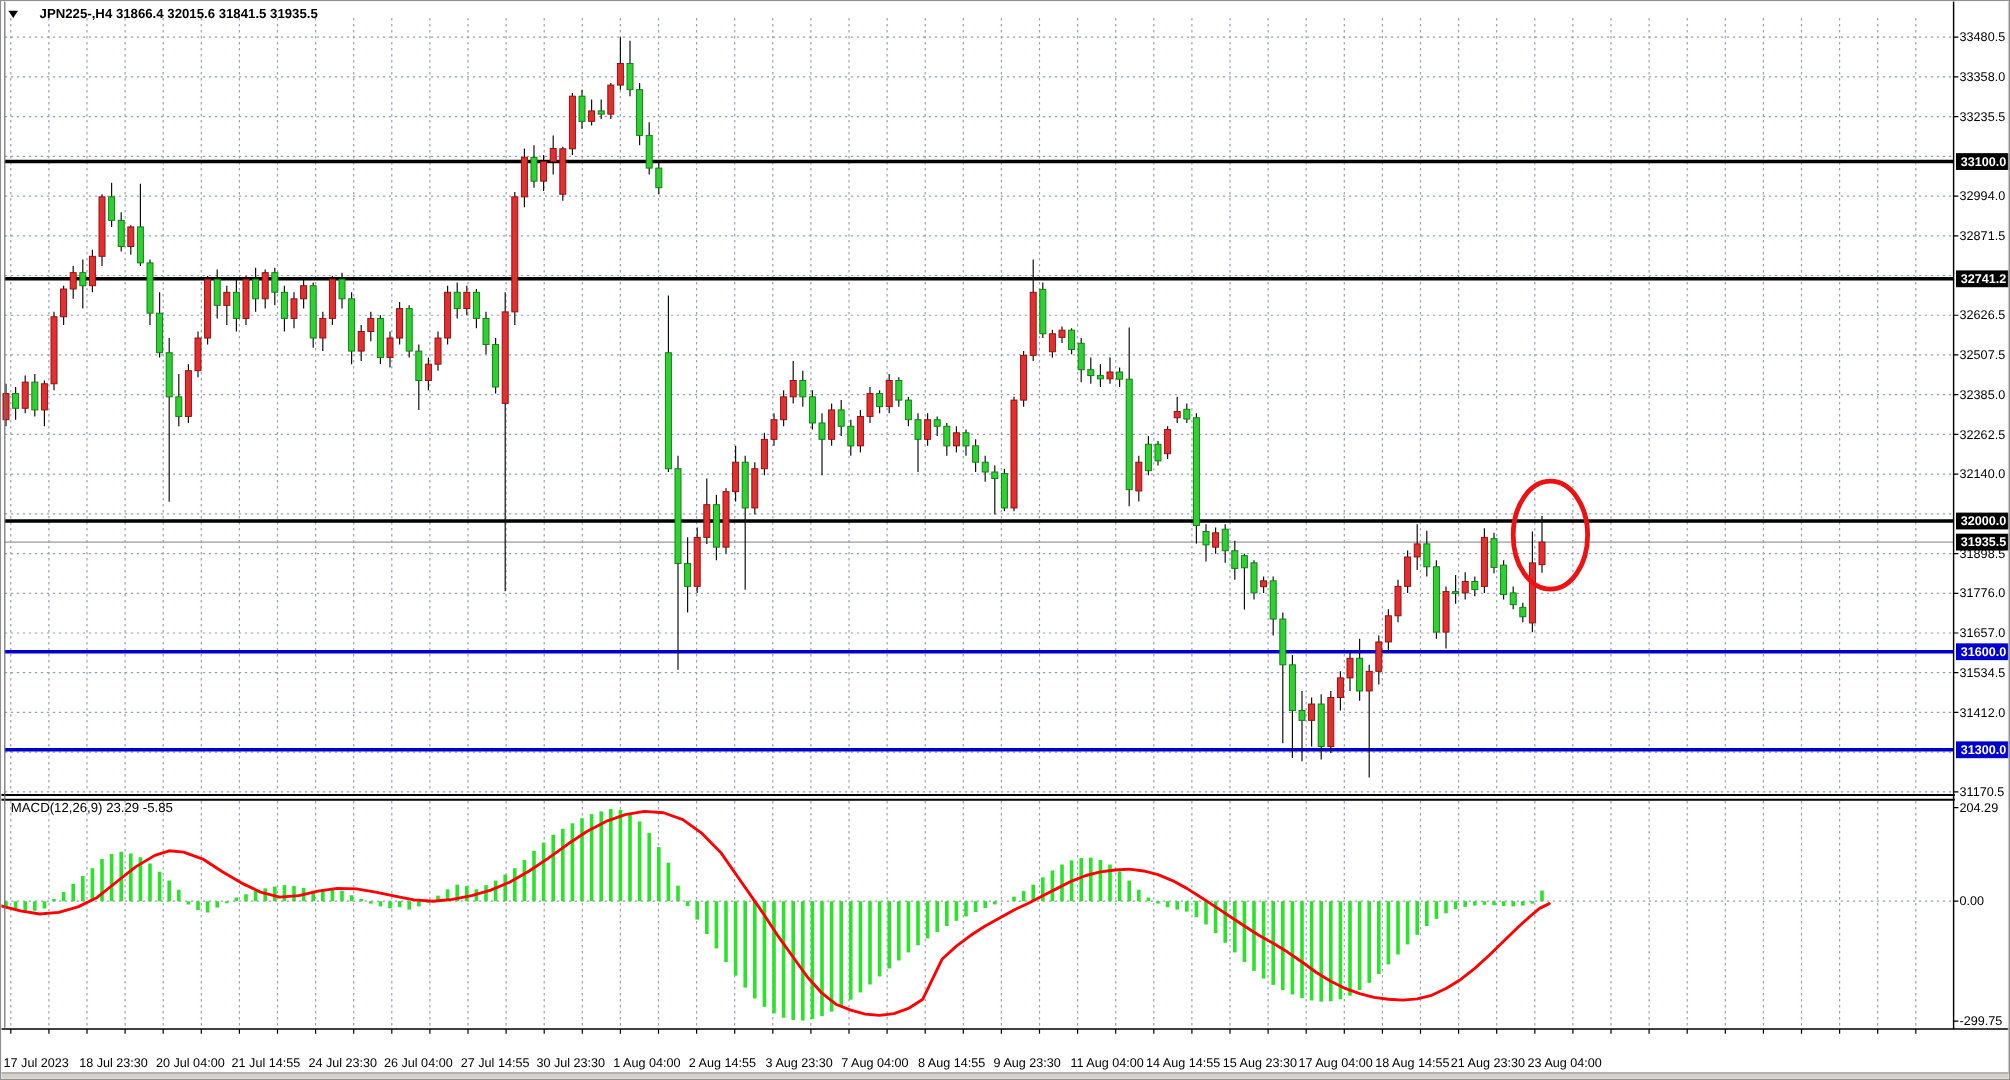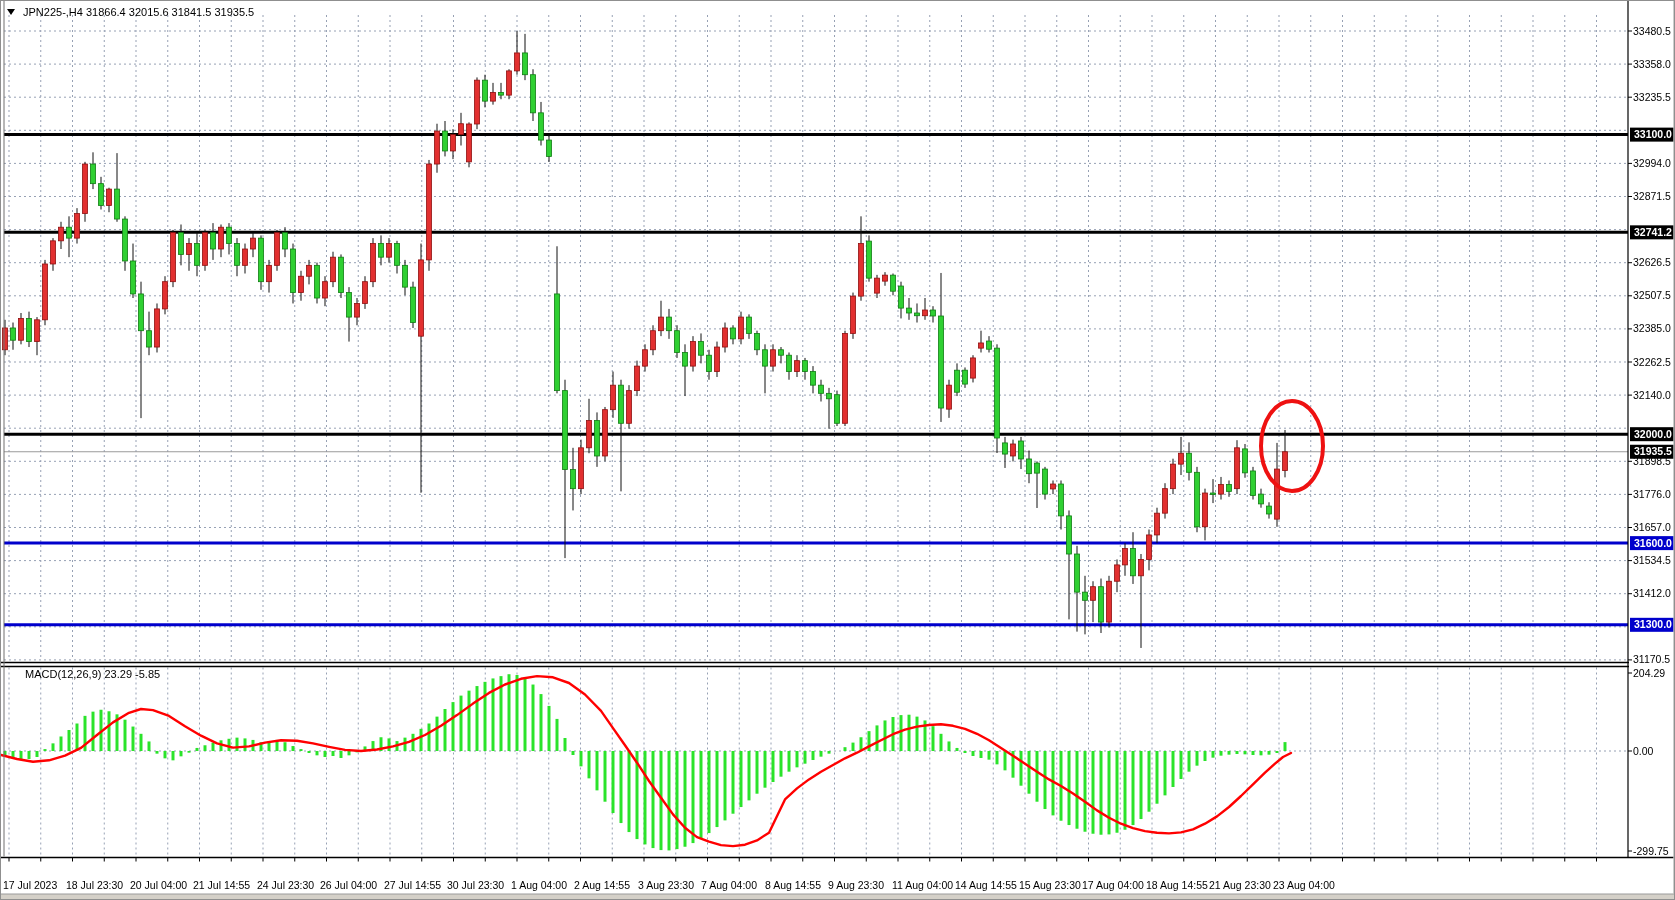--- a/index.html
+++ b/index.html
@@ -1,24 +1,24 @@
 <!DOCTYPE html>
 <html><head>
 <meta charset="utf-8">
 <style>
   html,body{margin:0;padding:0;background:#d4d0c8;}
   #win{position:relative;width:1675px;height:900px;background:#fff;
        font-family:"Liberation Sans",sans-serif;overflow:hidden;
        border:1px solid #8f8f8f;box-sizing:border-box;}
   #chart-svg{position:absolute;left:0;top:0;}
-  #symbol-label{position:absolute;left:6px;top:5px;font-size:11px;font-weight:normal;
-       color:#000;display:flex;align-items:center;gap:8px;z-index:5;}
+  #symbol-label{position:absolute;left:6px;top:5px;font-size:11px;font-weight:bold;
+       color:#000;display:flex;align-items:center;gap:18px;z-index:5;}
   #symbol-label .tri{width:0;height:0;border-left:4px solid transparent;
        border-right:4px solid transparent;border-top:6px solid #000;display:inline-block;}
-  #macd-label{position:absolute;left:24px;top:667px;font-size:11px;color:#000;z-index:5;text-align:center;}
+  #macd-label{position:absolute;left:8px;top:667px;font-size:11px;color:#000;z-index:5;text-align:center;}
   svg text{font-family:"Liberation Sans",sans-serif;}
 </style>
 </head>
 <body>
 
 <div id="win">
   <div id="symbol-label">
     <span class="tri"></span>
     <span>JPN225-,H4  31866.4 32015.6 31841.5 31935.5</span>
   </div>

